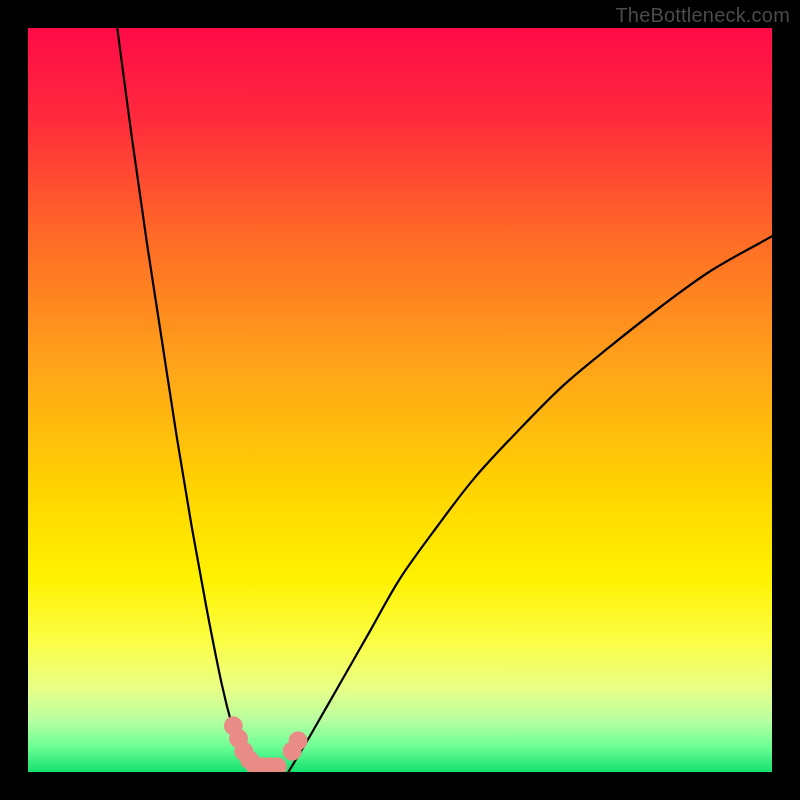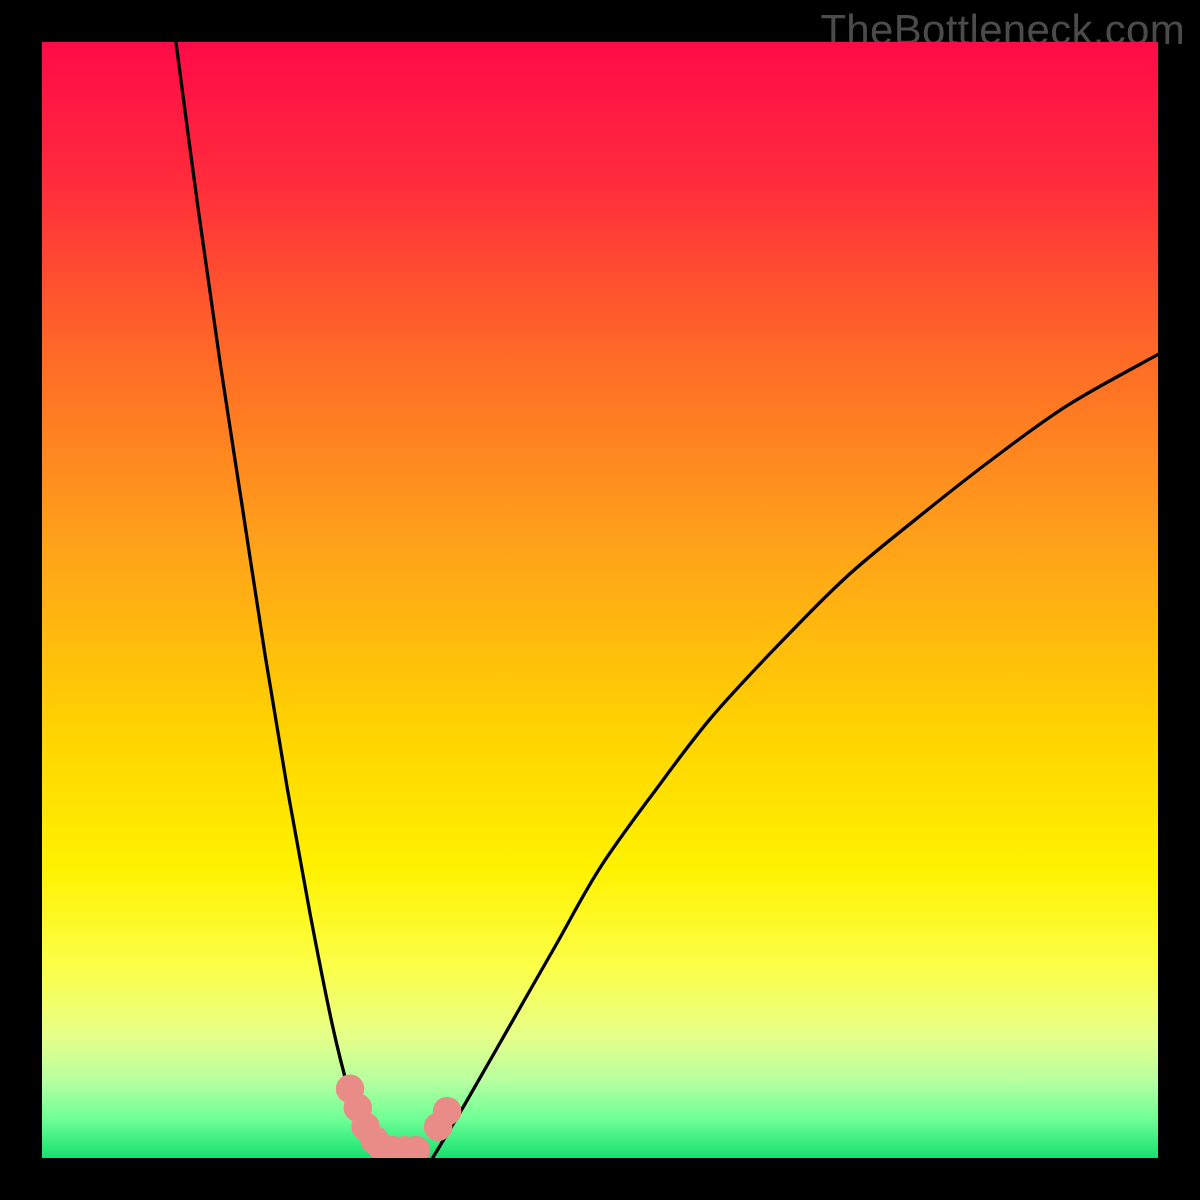--- a/index.html
+++ b/index.html
@@ -24,21 +24,21 @@
     left: 28px;
     width: 744px;
     height: 744px;
     overflow: hidden;
   }
   .watermark {
     position: absolute;
     top: 4px;
     right: 10px;
     color: #4b4b4b;
-    font-size: 28px;
+    font-size: 20px;
     letter-spacing: 0.2px;
     font-weight: 400;
   }
   svg {
     display: block;
   }
 </style>
 </head>
 <body>
 

